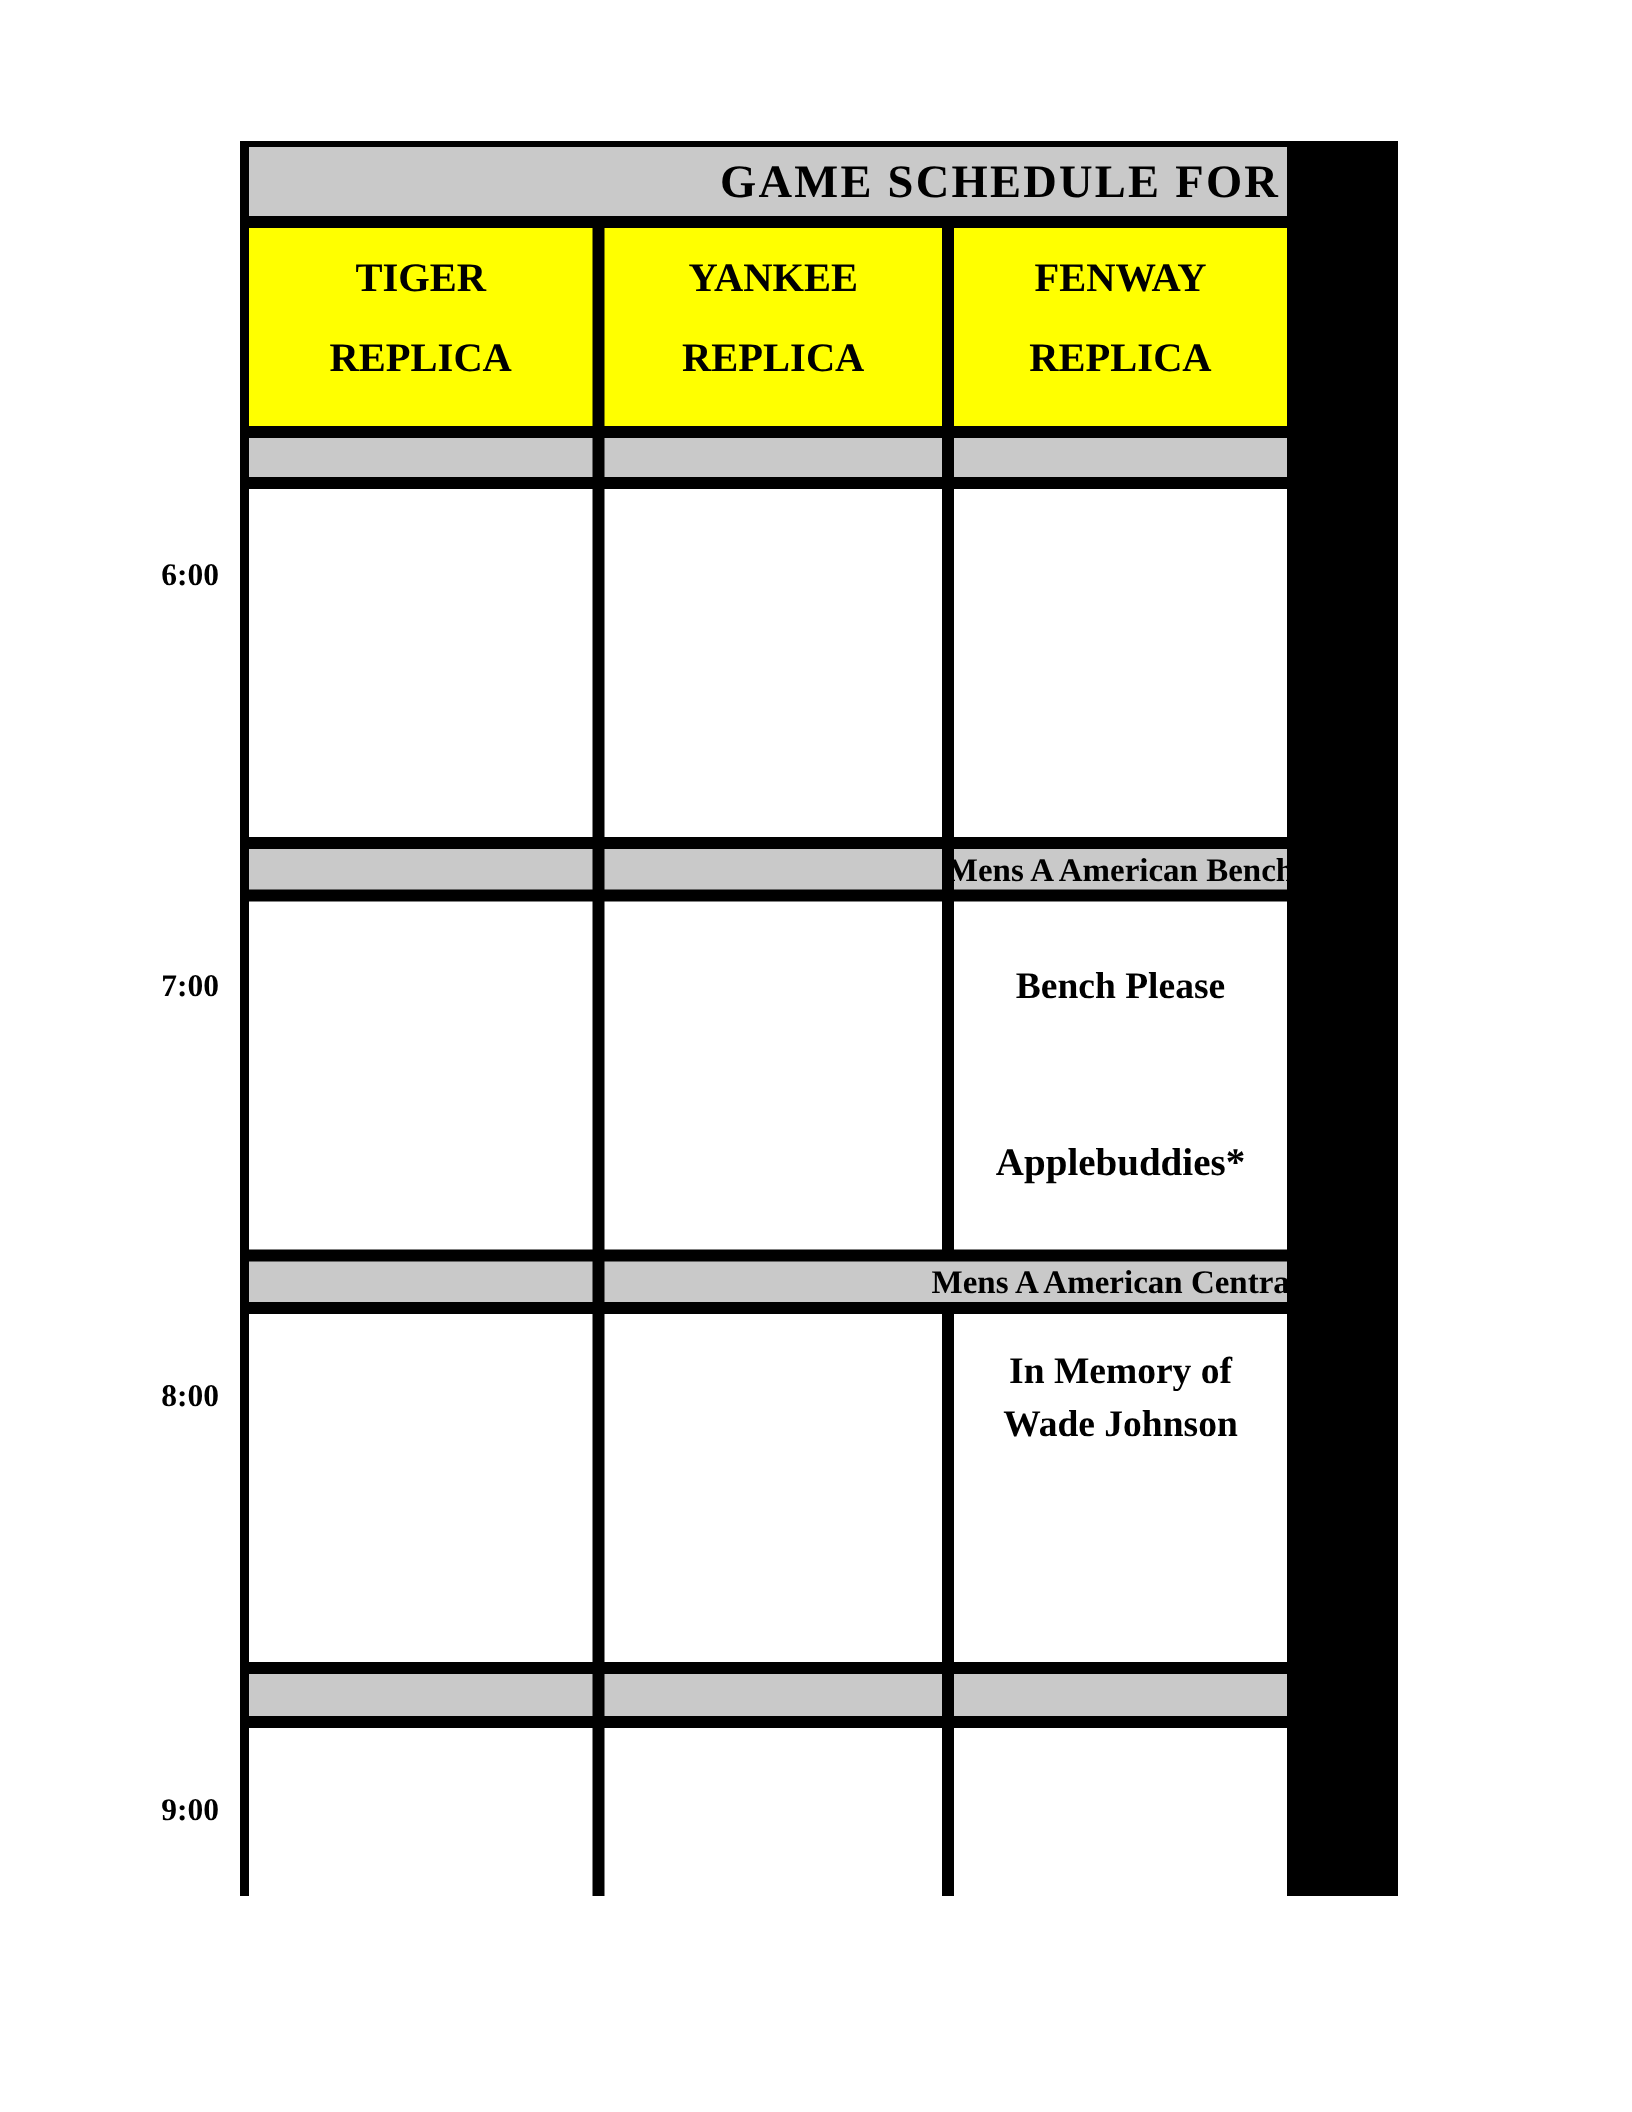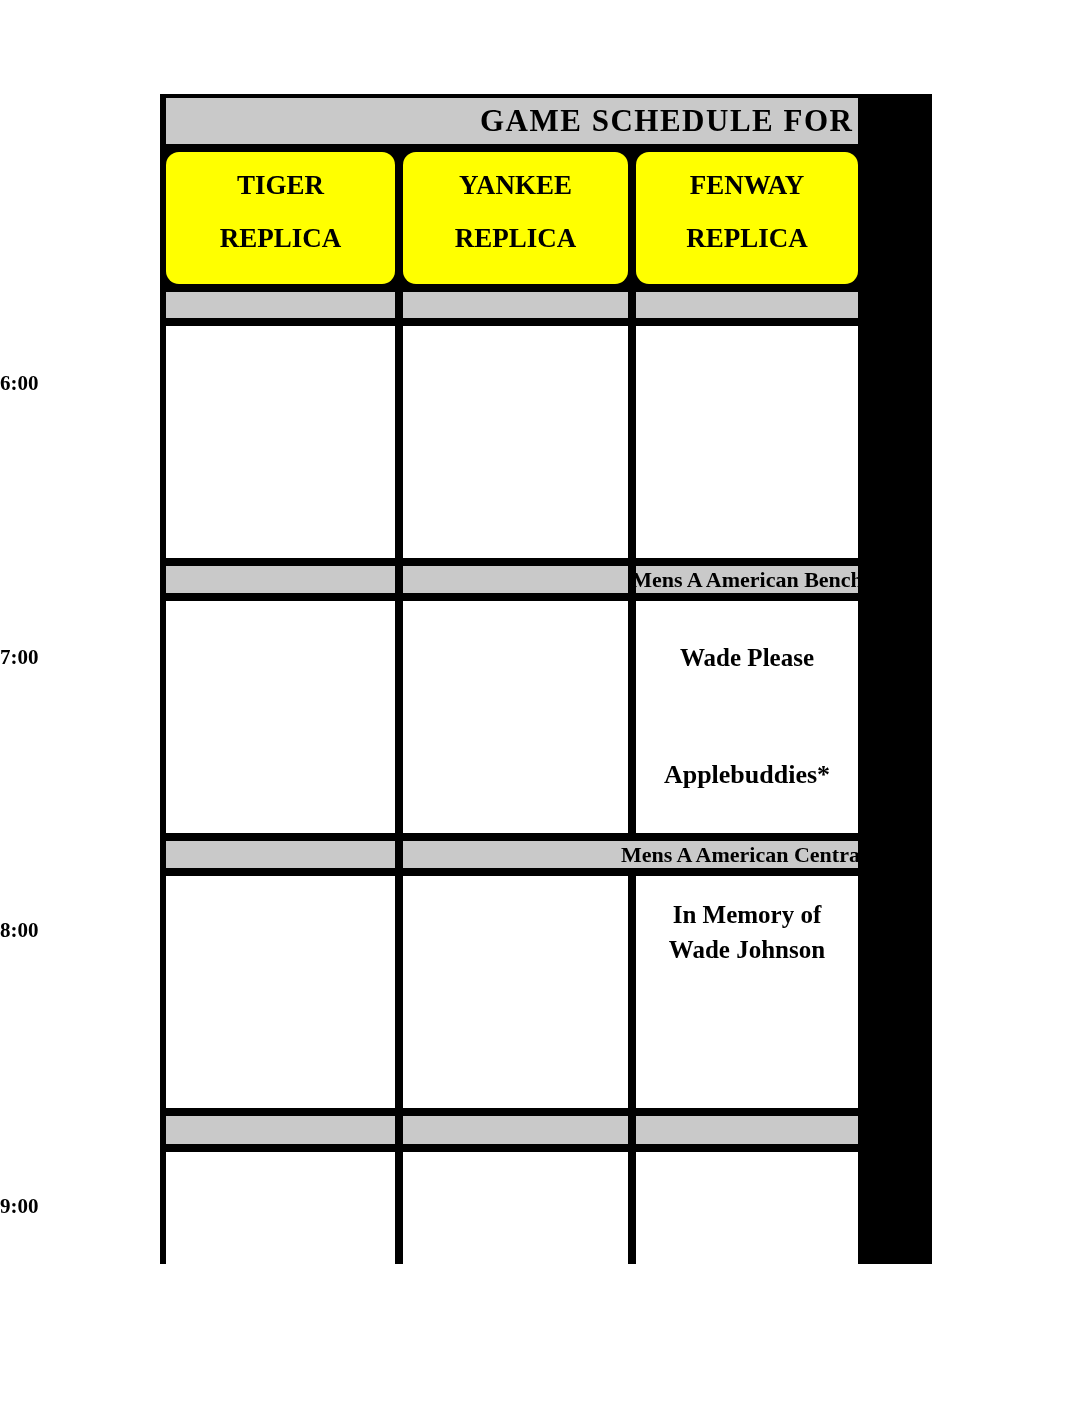--- a/index.html
+++ b/index.html
@@ -15,21 +15,21 @@
     position:relative;
     width:1088px;height:1408px;
     background:var(--page-bg);
     font-family:"Liberation Serif", serif;
     color:var(--text);
     overflow:hidden;
   }
   
   .time-label{
     position:absolute;left:0;width:146px;
-    text-align:left;
+    text-align:right;
     font-weight:bold;font-size:21px;line-height:26px;
   }
   .t-600{top:370px;}
   .t-700{top:644px;}
   .t-800{top:917px;}
   .t-900{top:1193px;}
   
   .sched-table{
     position:absolute;left:160px;top:94px;
     width:772px;height:1170px;
@@ -52,21 +52,20 @@
     white-space:nowrap;
     font-weight:bold;font-size:31px;letter-spacing:1.5px;
   }
   .court-header{
     background:var(--header-bg);
     display:flex;flex-direction:column;
     align-items:center;justify-content:center;
     gap:25px;padding-bottom:14px;
     font-weight:bold;font-size:27px;line-height:28px;
     text-align:center;
-    border-radius:13px;
   }
   .bar-cell{
     background:var(--bar-bg);
     position:relative;overflow:hidden;
     display:flex;align-items:center;justify-content:center;
     font-weight:bold;font-size:22px;
     white-space:nowrap;
   }
   .bar-merged{grid-column:2 / span 2;}
   .bar-text-offset{
@@ -132,21 +131,21 @@
 
     <div class="bar-cell"></div>
     <div class="bar-cell"></div>
     <div class="bar-cell">
       <span>Mens A American Bench</span>
     </div>
 
     <div class="game-cell"></div>
     <div class="game-cell"></div>
     <div class="game-cell">
-      <div class="slot1">Wade Please</div>
+      <div class="slot1">Bench Please</div>
       <div class="slot2">Applebuddies*</div>
     </div>
 
     <div class="bar-cell"></div>
     <div class="bar-cell bar-merged">
       <span class="bar-text-offset">Mens A American Central</span>
     </div>
 
     <div class="game-cell"></div>
     <div class="game-cell"></div>

